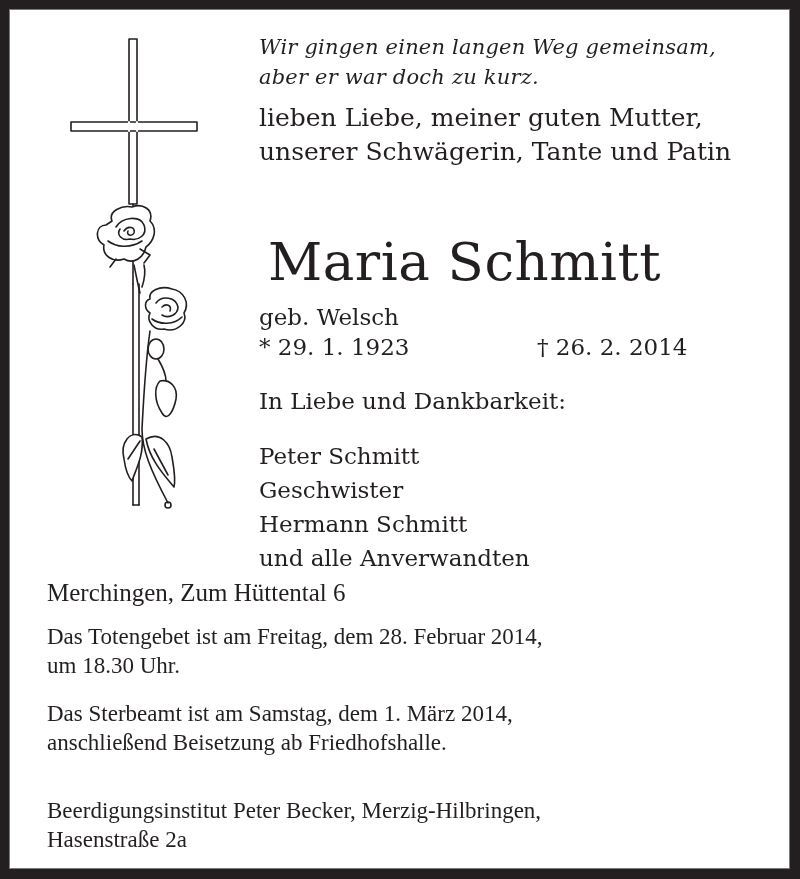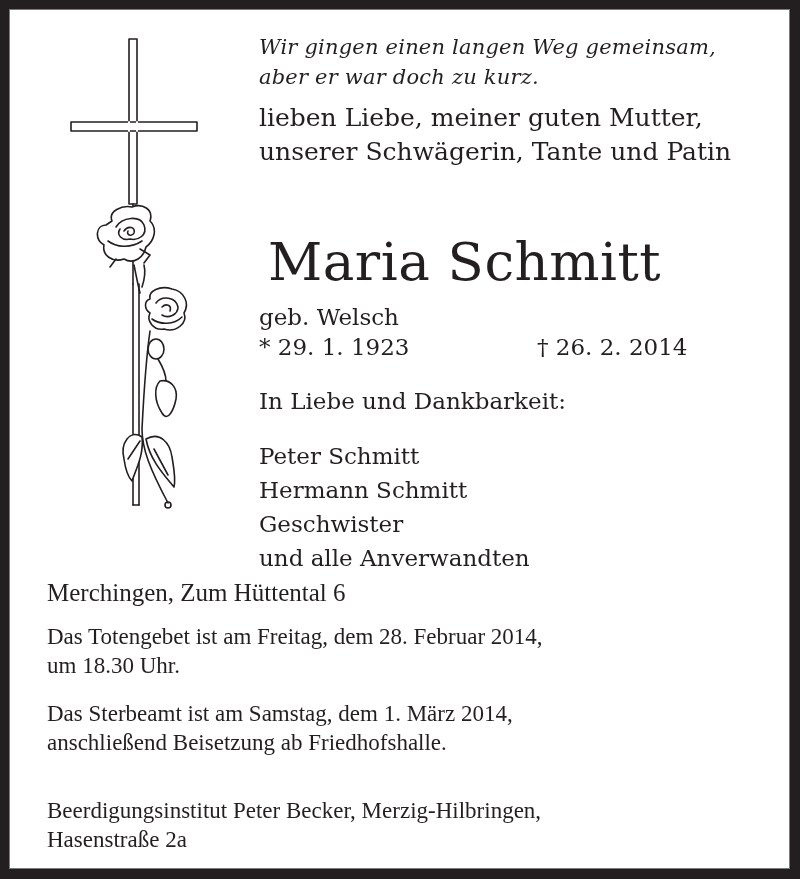--- a/index.html
+++ b/index.html
@@ -87,22 +87,22 @@
 
   <div class="abs name">Maria Schmitt</div>
   <div class="abs maiden">geb. Welsch</div>
   <div class="abs born">* 29. 1. 1923</div>
   <div class="abs died">† 26. 2. 2014</div>
 
   <div class="abs thanks">In Liebe und Dankbarkeit:</div>
 
   <div class="abs mourners">
     <span class="line">Peter Schmitt</span>
+    <span class="line">Geschwister</span>
     <span class="line">Hermann Schmitt</span>
-    <span class="line">Geschwister</span>
     <span class="line">und alle Anverwandten</span>
   </div>
 
   <div class="abs bottom address">Merchingen, Zum Hüttental 6</div>
 
   <div class="abs bottom prayer">
     <span class="line">Das Totengebet ist am Freitag, dem 28. Februar 2014,</span>
     <span class="line">um 18.30 Uhr.</span>
   </div>
 

